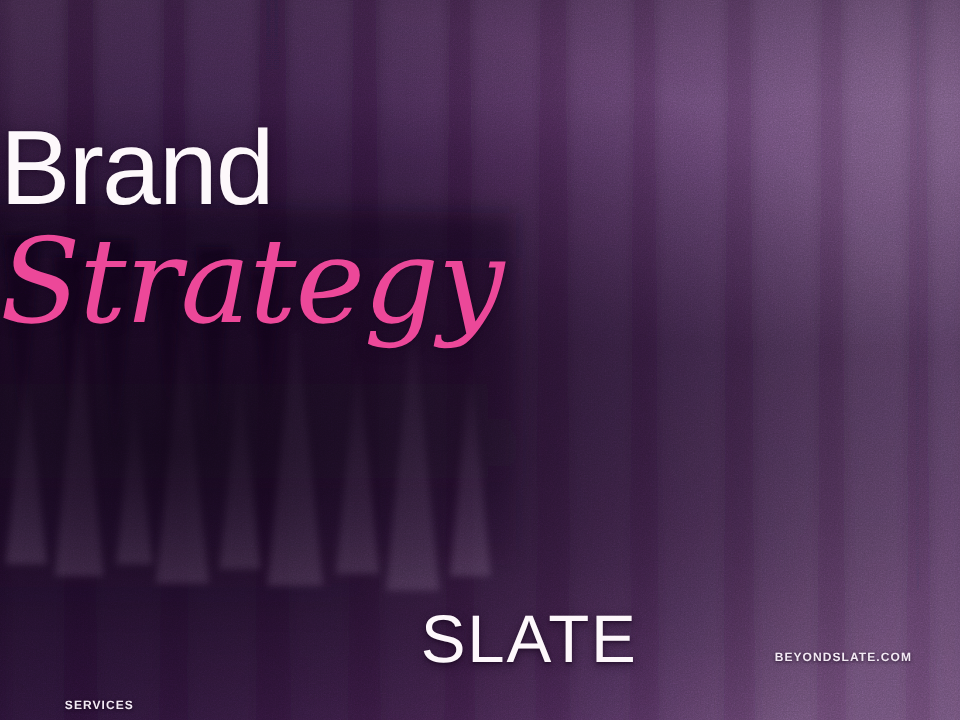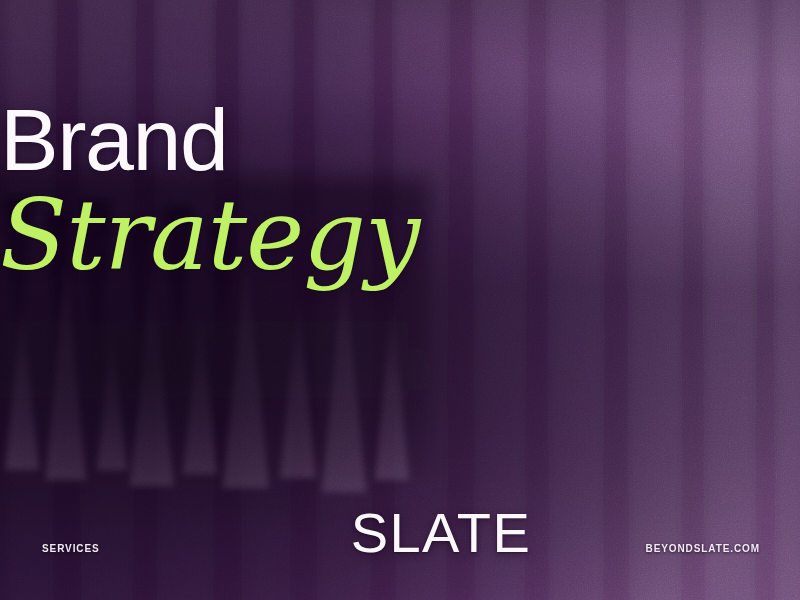--- a/index.html
+++ b/index.html
@@ -91,21 +91,21 @@
     text-shadow: 0 3px 10px rgba(26,8,34,0.55), 0 1px 2px rgba(26,8,34,0.45);
   }
   #title-line-2 {
     display: block;
     margin-top: 2px;
     font-family: "DejaVu Serif", "Liberation Serif", serif;
     font-style: italic;
     font-weight: 400;
     font-size: 98px;
     letter-spacing: -1px;
-    color: #bef264;
+    color: #ec4899;
     text-shadow: 0 3px 10px rgba(26,8,34,0.55), 0 1px 2px rgba(26,8,34,0.45);
   }
 
   
   #wordmark {
     position: absolute;
     top: 500px;
     left: 0;
     width: 100%;
     text-align: center;
@@ -123,21 +123,21 @@
     position: absolute;
     top: 543px;
     font-family: "Liberation Sans", sans-serif;
     font-weight: 700;
     font-size: 10px;
     letter-spacing: 0.9px;
     color: #f3eaf4;
     text-shadow: 0 1px 3px rgba(20,6,26,0.8);
     white-space: nowrap;
   }
-  #footer-left  { left: 42px; }
+  #footer-left  { left: 54px; margin-top: 40px; }
   #footer-right { right: 40px; text-align: right; }
 </style>
 </head>
 <body>
 
 <div id="poster">
 
   <div id="bg-base" class="bg-layer"></div>
 
   <svg id="bg-stripes" class="bg-layer" viewBox="0 0 800 600" preserveAspectRatio="none">

